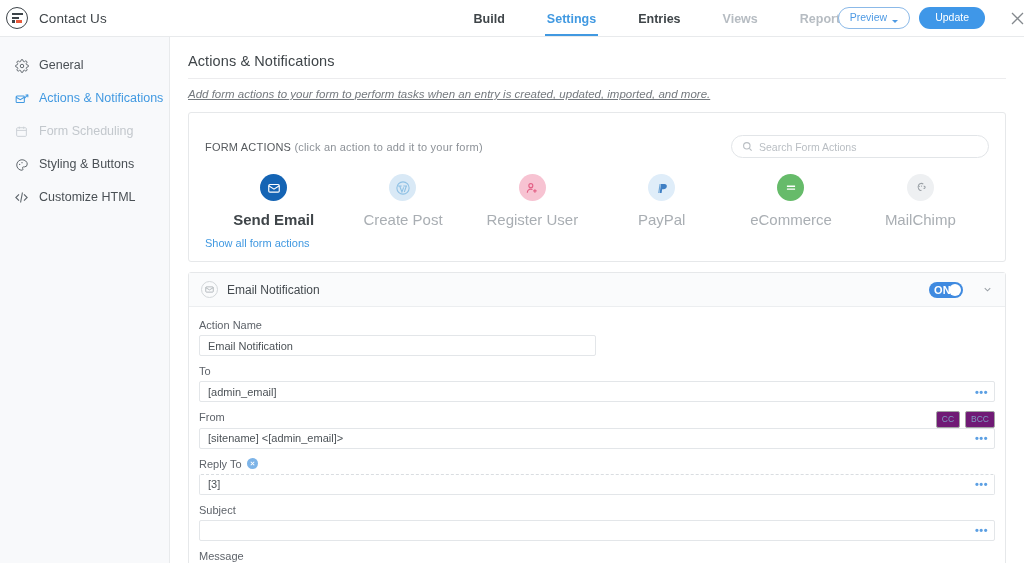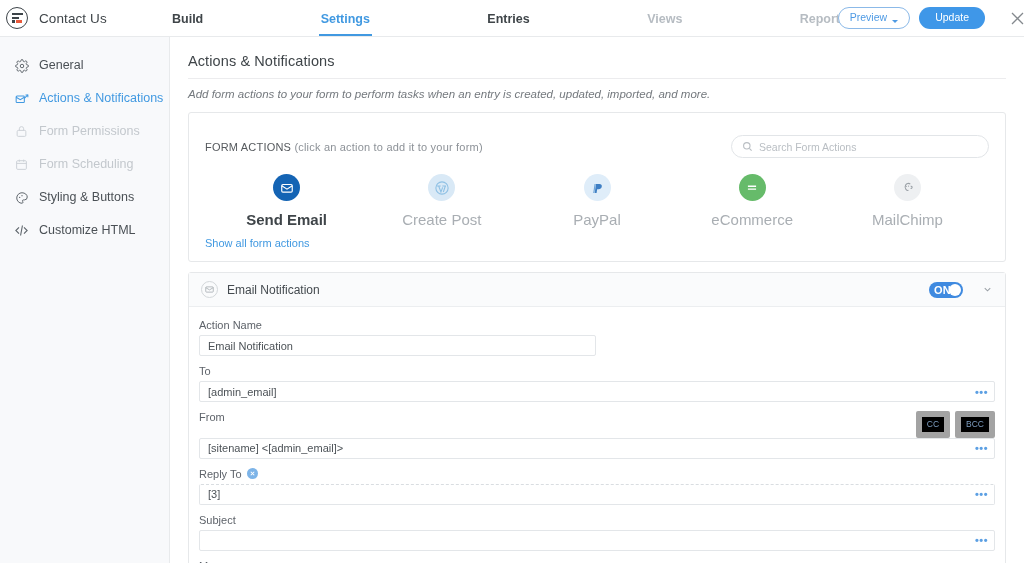--- a/index.html
+++ b/index.html
@@ -44,23 +44,23 @@
   .logo-glyph i.l2 { left: 0; top: 4px; width: 7px; height: 2px; }
   .logo-glyph i.l3 { left: 0; top: 7.4px; width: 3.4px; height: 3.4px; }
   .logo-glyph i.l4 { left: 4.6px; top: 7.4px; width: 6.4px; height: 3.4px; background: #e8593b; }
   .brand-title {
     font-size: 13.5px; color: #3f4549; letter-spacing: .1px;
   }
 
   .navtabs {
     flex: 1;
     display: flex;
-    justify-content: space-between;
+    justify-content: flex-end;
     align-items: flex-end;
-    gap: 30px;
+    gap: 38px;
     height: 100%;
   }
   .navtab {
     font-size: 12.5px;
     font-weight: bold;
     color: #3f4549;
     padding: 0 2px 9px 2px;
     line-height: 1;
     align-self: flex-end;
     border-bottom: 2.5px solid transparent;
@@ -153,20 +153,21 @@
     background: #fff;
   }
   .page-title {
     font-size: 14.5px; color: #3f4549; padding-bottom: 9px;
     border-bottom: 1px solid #ececee;
     letter-spacing: .1px;
   }
   .page-sub {
     font-size: 11.5px; font-style: italic; color: #74797e;
     padding: 9px 0 12px 0;
+    text-decoration: underline;
   }
 
   .panel {
     border: 1px solid #e6e8ea;
     border-radius: 3px;
     background: #fff;
     margin-bottom: 10px;
   }
   .panel-actions { padding: 22px 16px 8px 16px; }
 
@@ -281,22 +282,22 @@
     cursor: pointer; line-height: 1; font-weight: bold;
   }
   .remove-x {
     width: 11px; height: 11px; border-radius: 50%;
     background: #7db4e8; color: #fff;
     display: inline-flex; align-items: center; justify-content: center;
     font-size: 8px; cursor: pointer; line-height: 1;
   }
   .ccbcc { display: flex; gap: 5px; align-items: center; }
   .cc-btn {
-    border: 6px solid #a3a3a3;
-    background: #000000;
+    border: 1px solid #a3a3a3;
+    background: #701a75;
     color: #7e9ec1;
     font-size: 8.5px;
     border-radius: 2px;
     padding: 3px 5px;
     cursor: pointer;
     line-height: 1;
   }
 </style>
 </head>
 <body>
@@ -356,29 +357,20 @@
         <svg width="14" height="14" viewBox="0 0 24 24" fill="none" stroke="currentColor" stroke-width="1.8">
           <rect x="2" y="7" width="14" height="11" rx="1.5"></rect>
           <path d="M2 9l7 4 7-4"></path>
           <path d="M18 5h4v4"></path>
             <path d="M22 5l-6 6"></path>
         </svg>
       </span>
       <span>Actions &amp; Notifications</span>
     </div>
 
-    <div class="side-item disabled">
-      <span class="s-ico">
-        <svg width="13" height="13" viewBox="0 0 24 24" fill="none" stroke="currentColor" stroke-width="1.8">
-          <rect x="4" y="10" width="16" height="11" rx="2"></rect>
-          <path d="M8 10V7a4 4 0 0 1 8 0v3"></path>
-        </svg>
-      </span>
-      <span>Form Permissions</span>
-    </div>
 
     <div class="side-item disabled">
       <span class="s-ico">
         <svg width="13" height="13" viewBox="0 0 24 24" fill="none" stroke="currentColor" stroke-width="1.8">
           <rect x="3" y="5" width="18" height="16" rx="2"></rect>
           <path d="M3 10h18M8 3v4M16 3v4"></path>
         </svg>
       </span>
       <span>Form Scheduling</span>
     </div>
@@ -441,20 +433,30 @@
         <div class="action-item">
           <div class="a-circle" style="background:#d9e9f6">
             <svg width="16" height="16" viewBox="0 0 24 24" fill="none" stroke="#8ec0e4" stroke-width="1.6">
               <circle cx="12" cy="12" r="9.2"></circle>
               <path d="M4 9h6M7 9l3.4 9L13 11M12.5 9h5.5M17 9l-3 9"></path>
             </svg>
           </div>
           <div class="a-name">Create Post</div>
         </div>
 
+        <div class="action-item">
+          <div class="a-circle" style="background:#f7c3d2">
+            <svg width="14" height="14" viewBox="0 0 24 24" fill="none" stroke="#e36186" stroke-width="2">
+              <circle cx="10" cy="8" r="3.4"></circle>
+                <path d="M4 20c0-3.3 2.7-6 6-6 1 0 2 .2 2.8.7"></path>
+              <path d="M17 14v6M14 17h6"></path>
+            </svg>
+          </div>
+          <div class="a-name">Register User</div>
+        </div>
 
         <div class="action-item">
           <div class="a-circle" style="background:#dfedf9">
             <svg width="16" height="16" viewBox="0 0 24 24">
               <path d="M8.5 19.5l2-13.5h5.2c2.5 0 3.9 1.4 3.5 3.8-.4 2.6-2.3 4.1-5 4.1h-2l-.8 5.6z" fill="#3f7fc4"></path>
               <path d="M6.3 19.5l2-13.5h1.8l-2 13.5z" fill="#6fa5d8"></path>
             </svg>
           </div>
           <div class="a-name">PayPal</div>
         </div>

